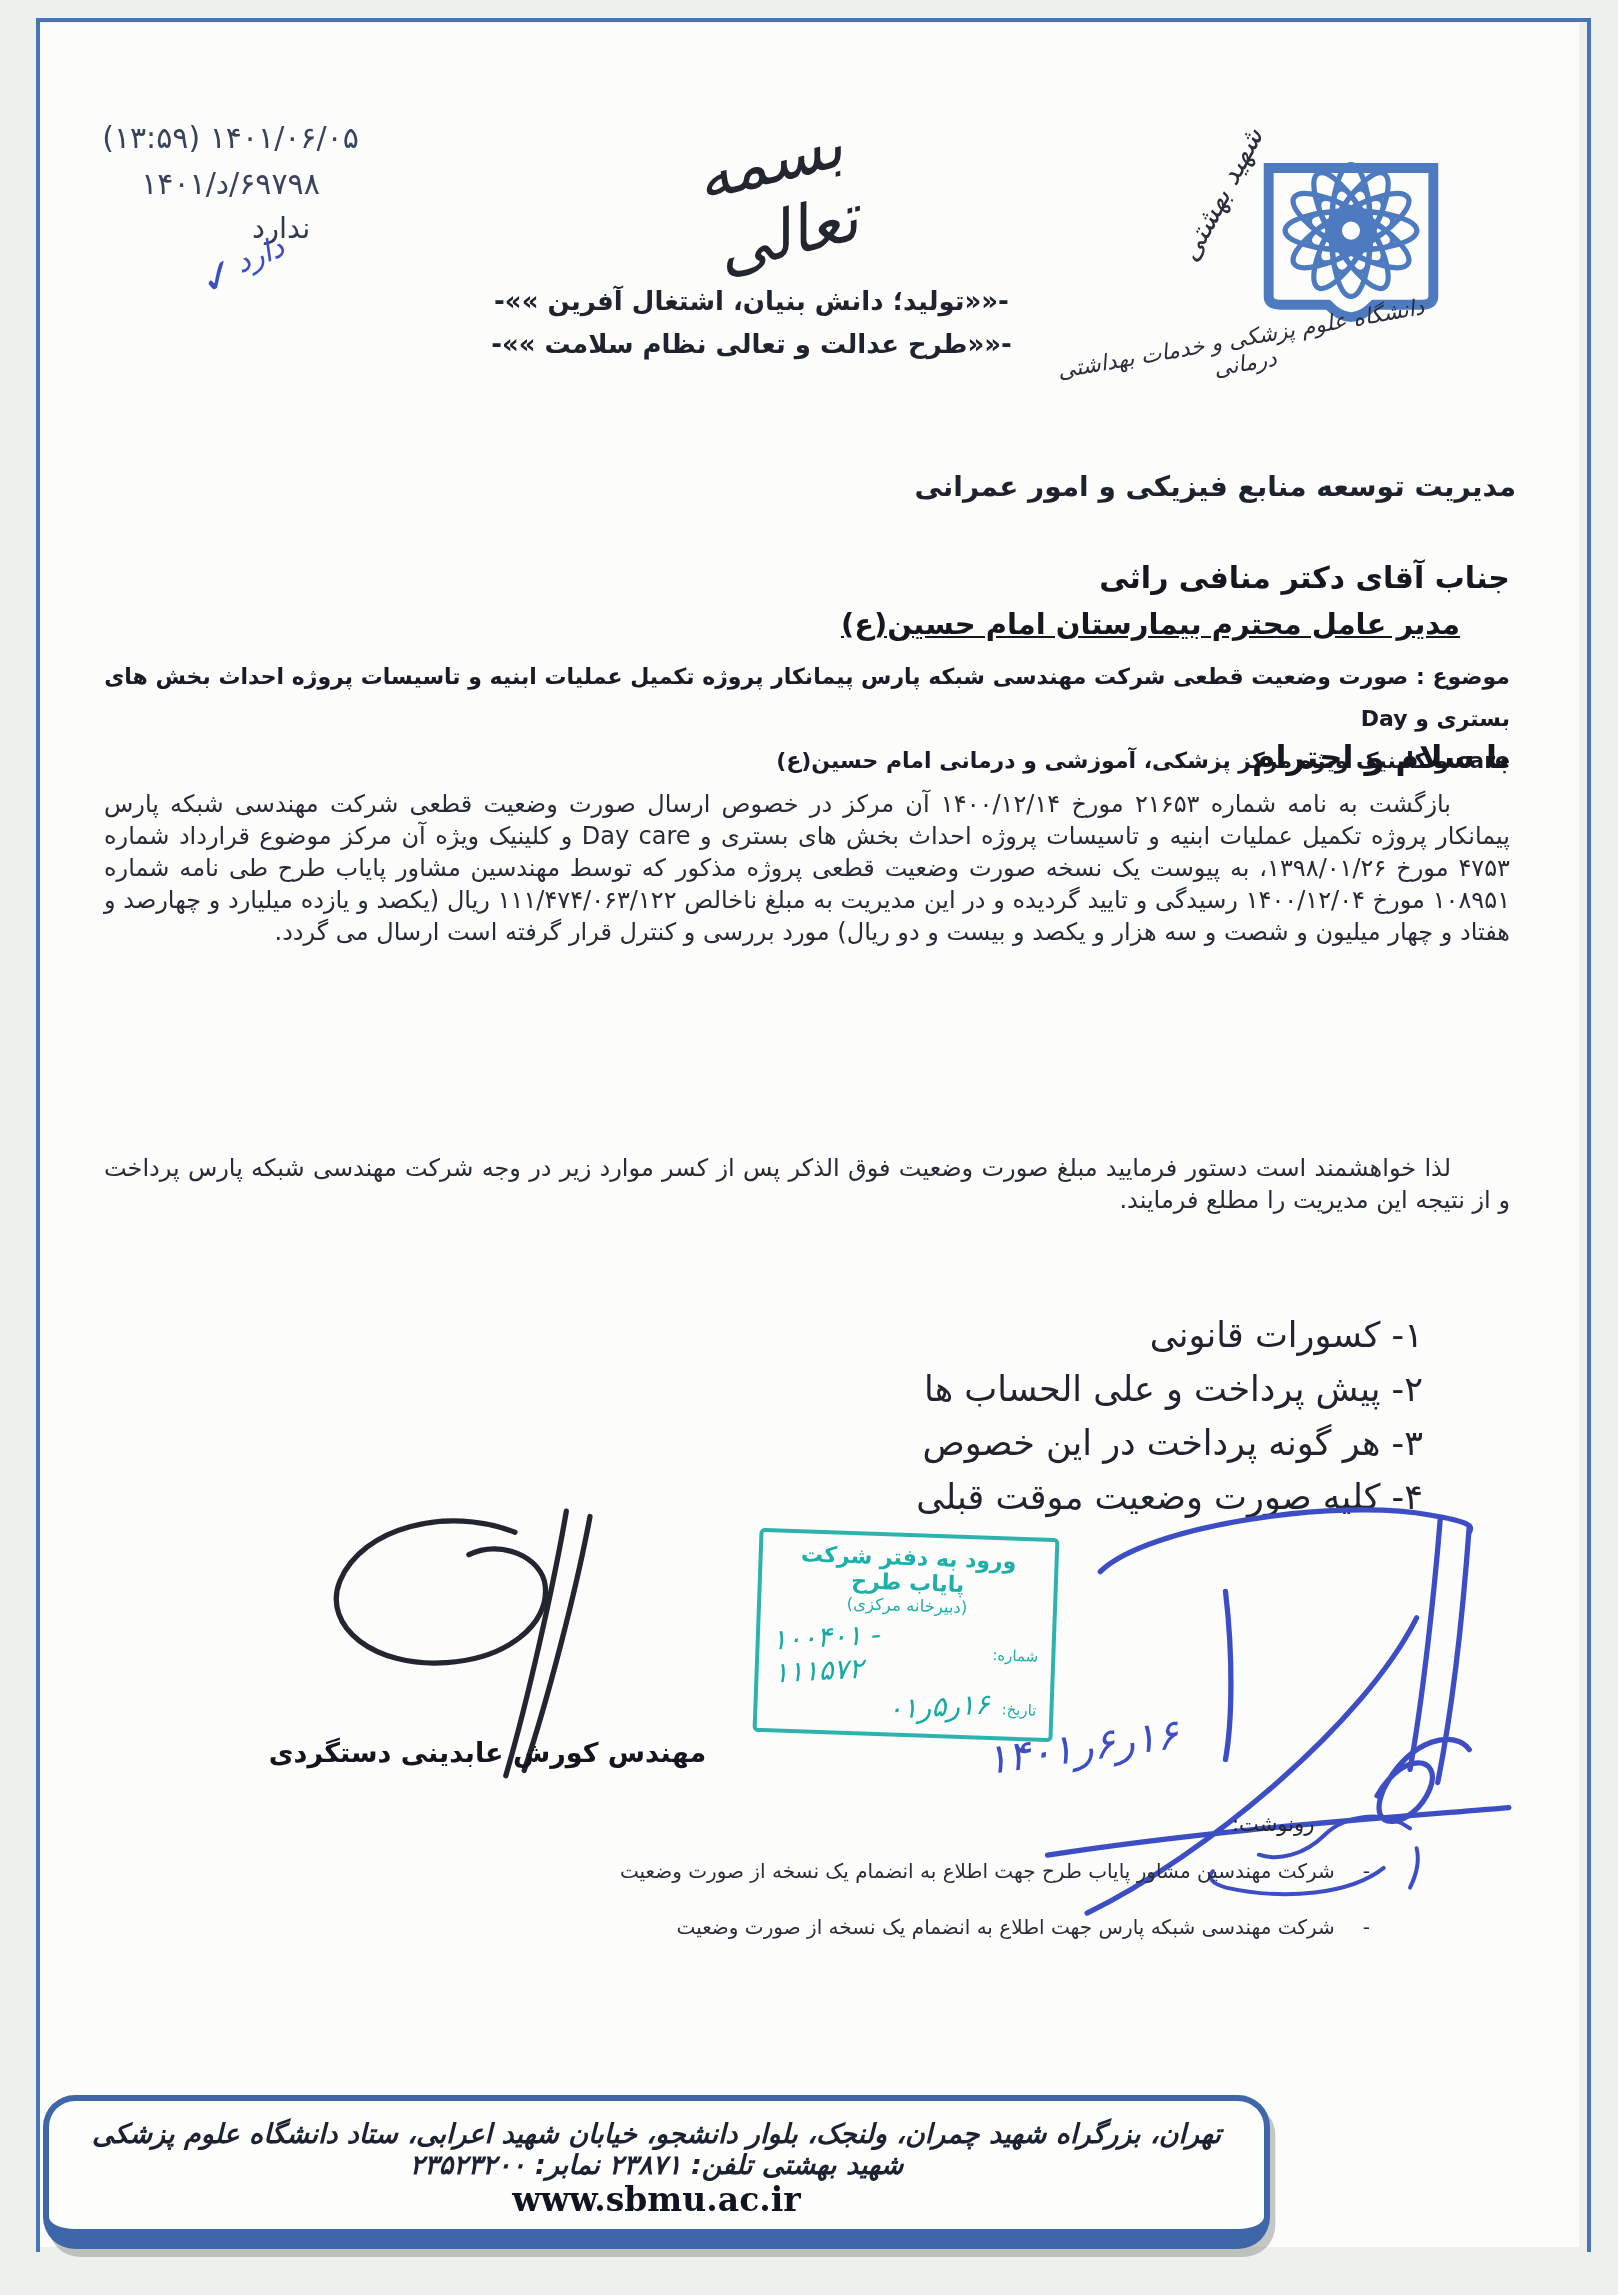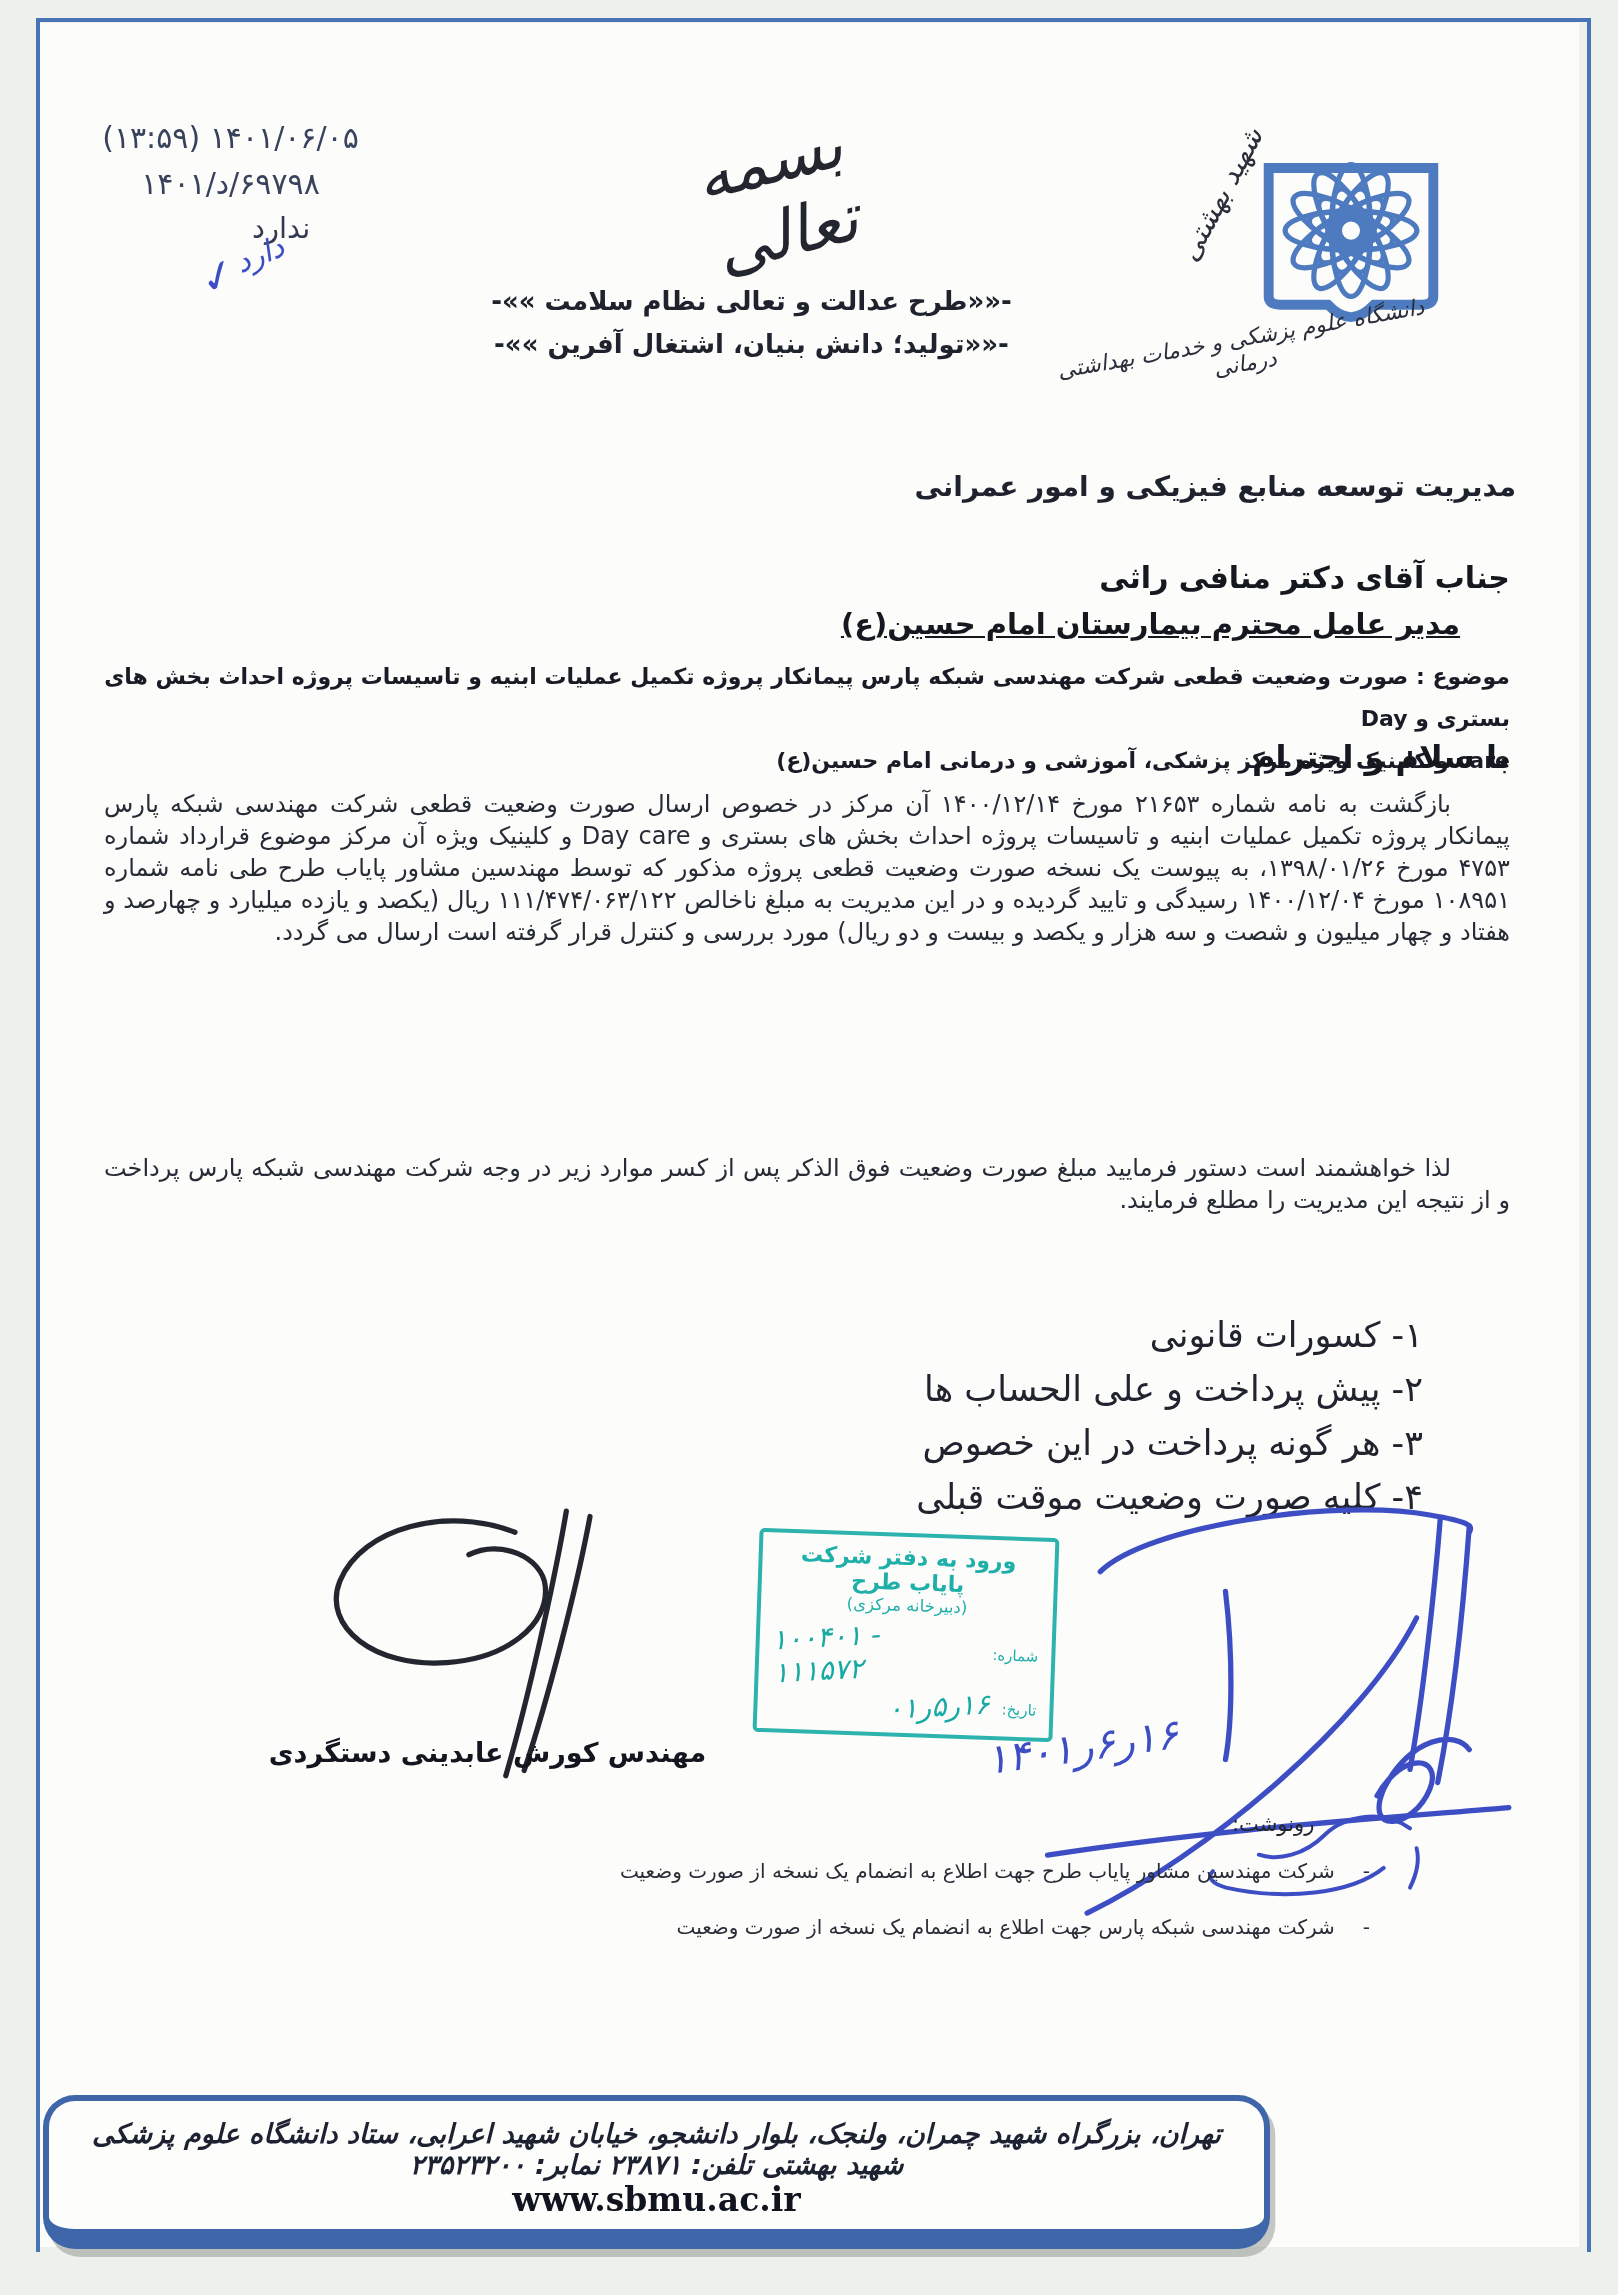--- a/index.html
+++ b/index.html
@@ -74,22 +74,22 @@
 
   <div class="received-date ltr-ov">(۱۳:۵۹)   ۱۴۰۱/۰۶/۰۵</div>
   <div class="letter-number ltr-ov">۱۴۰۱/د/۶۹۷۹۸</div>
   <div class="attachment">ندارد</div>
   <div class="attachment-hand">
     <span>دارد</span><span class="check-icon"></span>
   </div>
 
   <div class="basmala">بسمه تعالی</div>
   <div class="slogans">
+    <div>-««تولید؛ دانش بنیان، اشتغال آفرین »»-</div>
     <div>-««طرح عدالت و تعالی نظام سلامت »»-</div>
-    <div>-««تولید؛ دانش بنیان، اشتغال آفرین »»-</div>
   </div>
 
   <div class="logo-wrap">
     <svg class="logo-svg" viewBox="0 0 120 116">
       <path d="M10 14 H110 V92 Q110 97 103 97 H74 Q60 112 46 97 H17 Q10 97 10 92 Z" fill="none" stroke="#4e7bc0" stroke-width="6"></path>
       <g transform="translate(60,52)" fill="none" stroke="#4e7bc0">
         <g stroke-width="3.2">
           <ellipse rx="40" ry="12"></ellipse>
           <ellipse rx="40" ry="12" transform="rotate(30)"></ellipse>
           <ellipse rx="40" ry="12" transform="rotate(60)"></ellipse>

